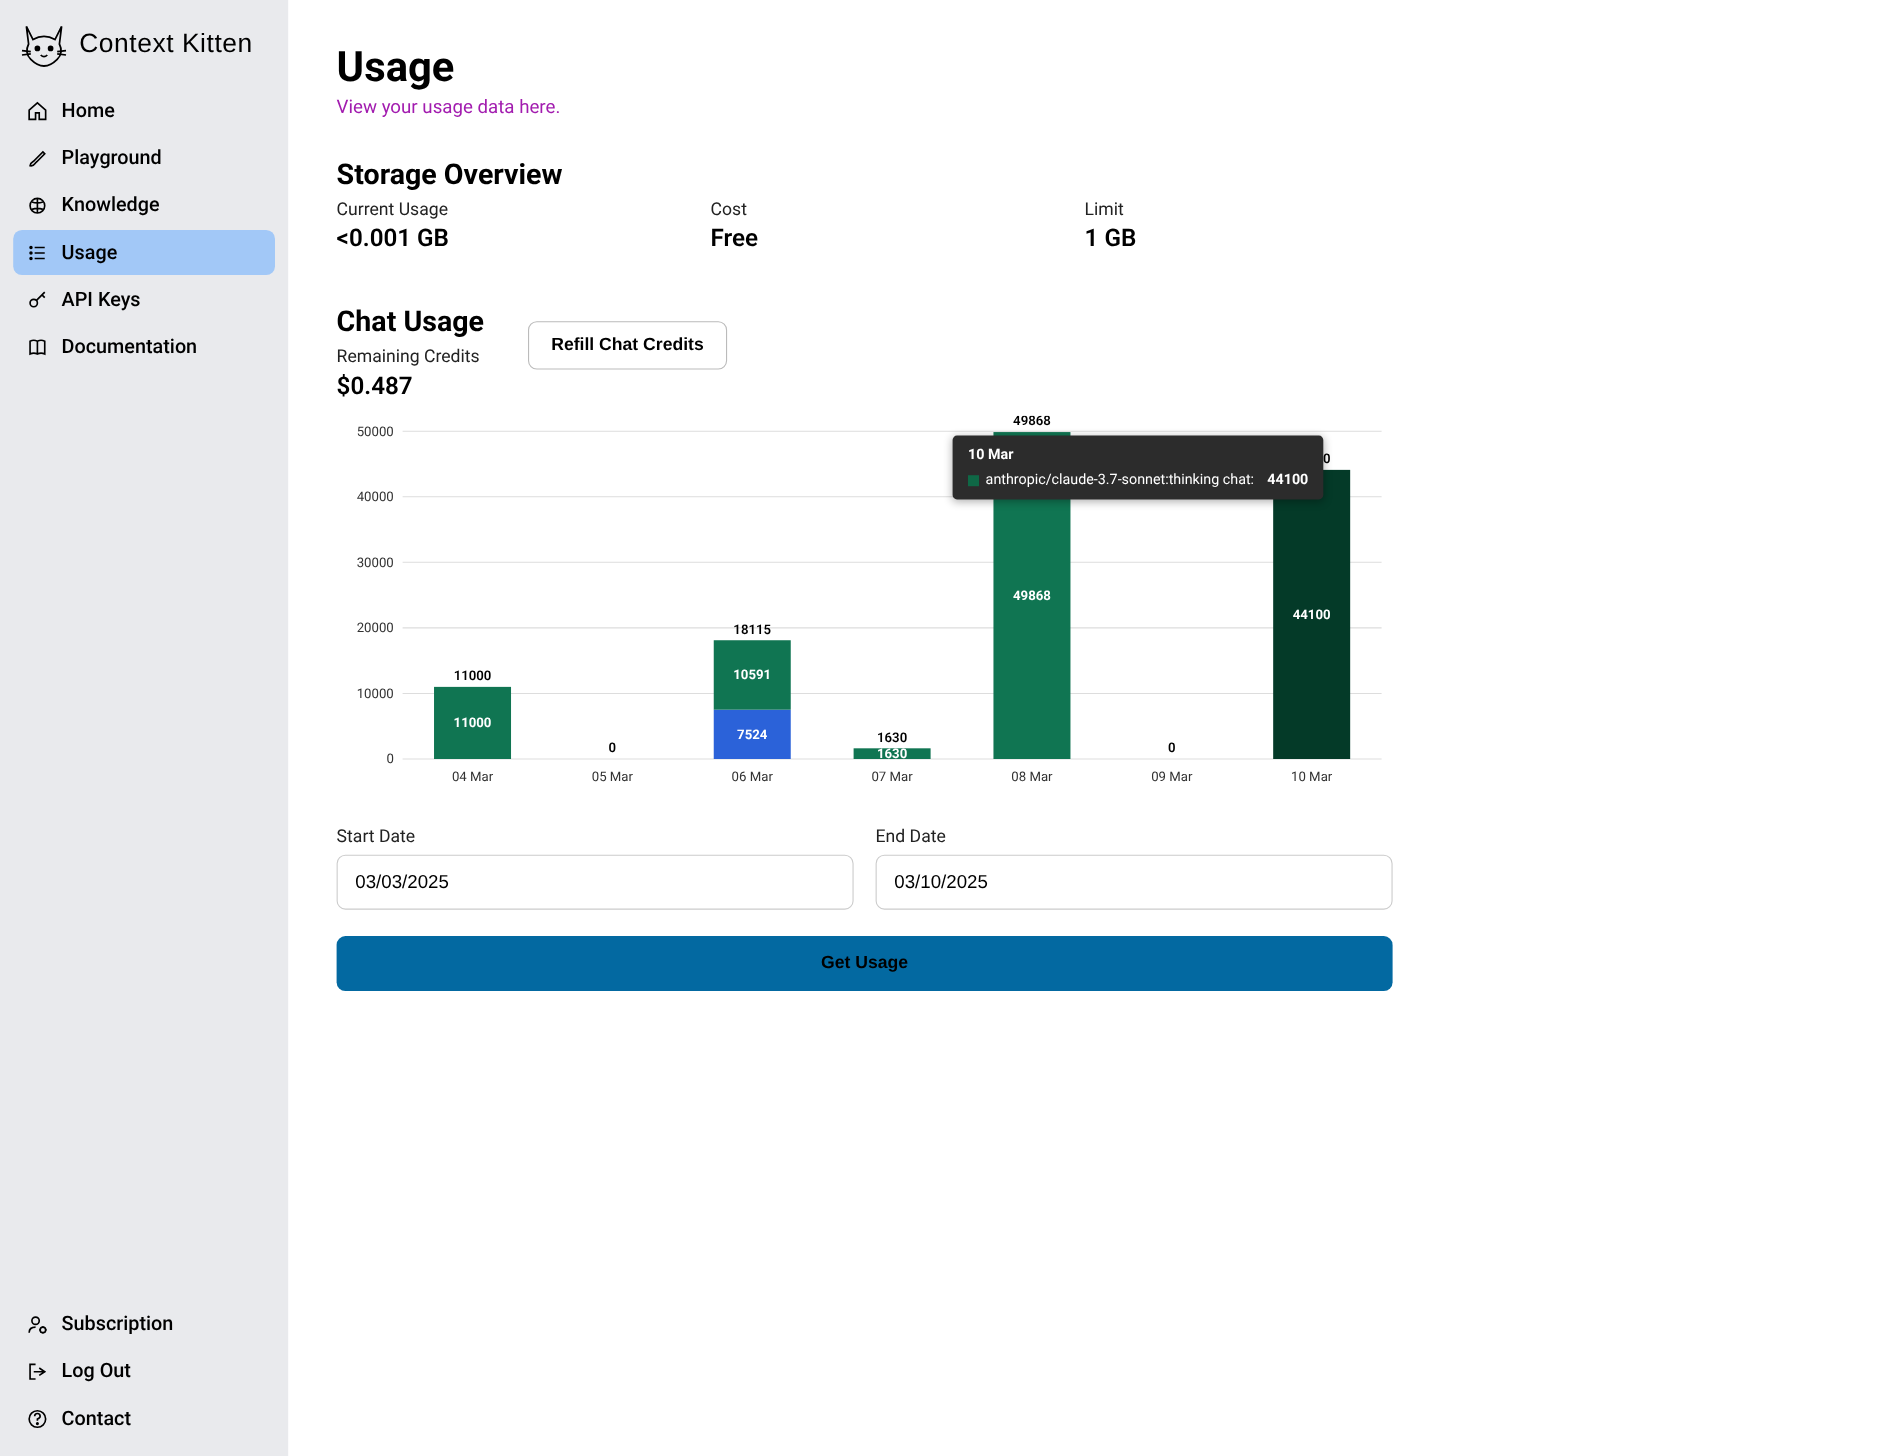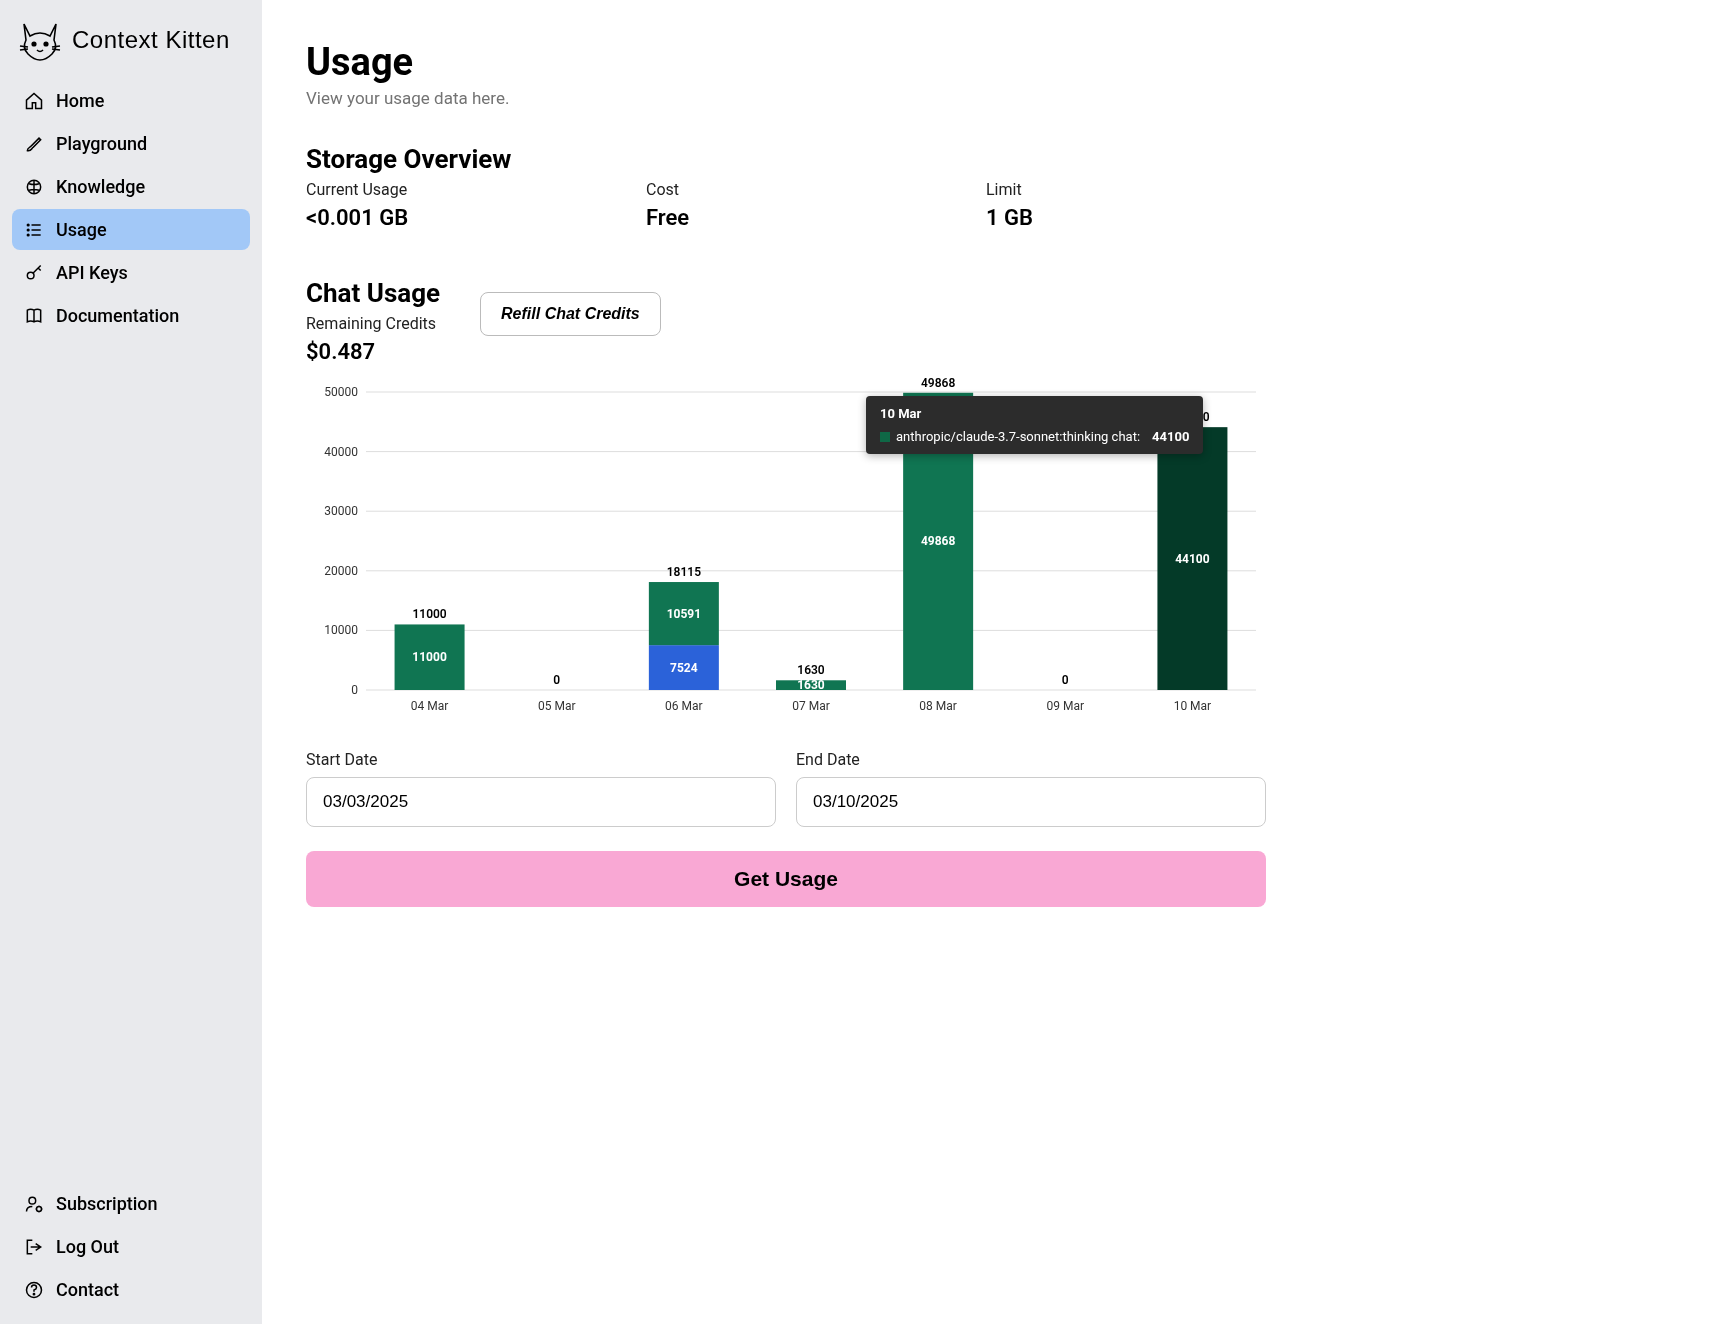--- a/index.html
+++ b/index.html
@@ -80,21 +80,21 @@
   padding: 40px 44px;
   overflow: auto;
 }
 .page-title {
   font-size: 38px;
   font-weight: 700;
   margin-bottom: 4px;
 }
 .page-sub {
   font-size: 17px;
-  color: #737373;
+  color: #a21caf;
   margin-bottom: 36px;
 }
 .section-title {
   font-size: 26px;
   font-weight: 700;
   margin-bottom: 6px;
 }
 .storage-grid {
   display: flex;
   gap: 60px;
@@ -120,21 +120,20 @@
 }
 .btn-outline {
   border: 1px solid #bbb;
   background: #fff;
   padding: 12px 20px;
   border-radius: 8px;
   font-size: 16px;
   font-weight: 600;
   cursor: pointer;
   margin-top: 14px;
-  font-style: italic;
 }
 .chart-container {
   width: 960px;
   height: 340px;
   position: relative;
   margin-top: 10px;
 }
 .chart-svg {
   width: 100%;
   height: 100%;
@@ -202,25 +201,25 @@
 .text-input {
   width: 100%;
   padding: 14px 16px;
   border: 1px solid #ccc;
   border-radius: 8px;
   font-size: 17px;
 }
 .btn-primary {
   width: 960px;
   margin-top: 24px;
-  background: #f9a8d4;
+  background: #0369a1;
   border: none;
   padding: 16px;
   border-radius: 8px;
-  font-size: 21px;
+  font-size: 16px;
   font-weight: 700;
   cursor: pointer;
 }
 </style>
 </head>
 <body>
 
 <aside class="sidebar">
   <div class="logo">
     <span class="logo-icon">

